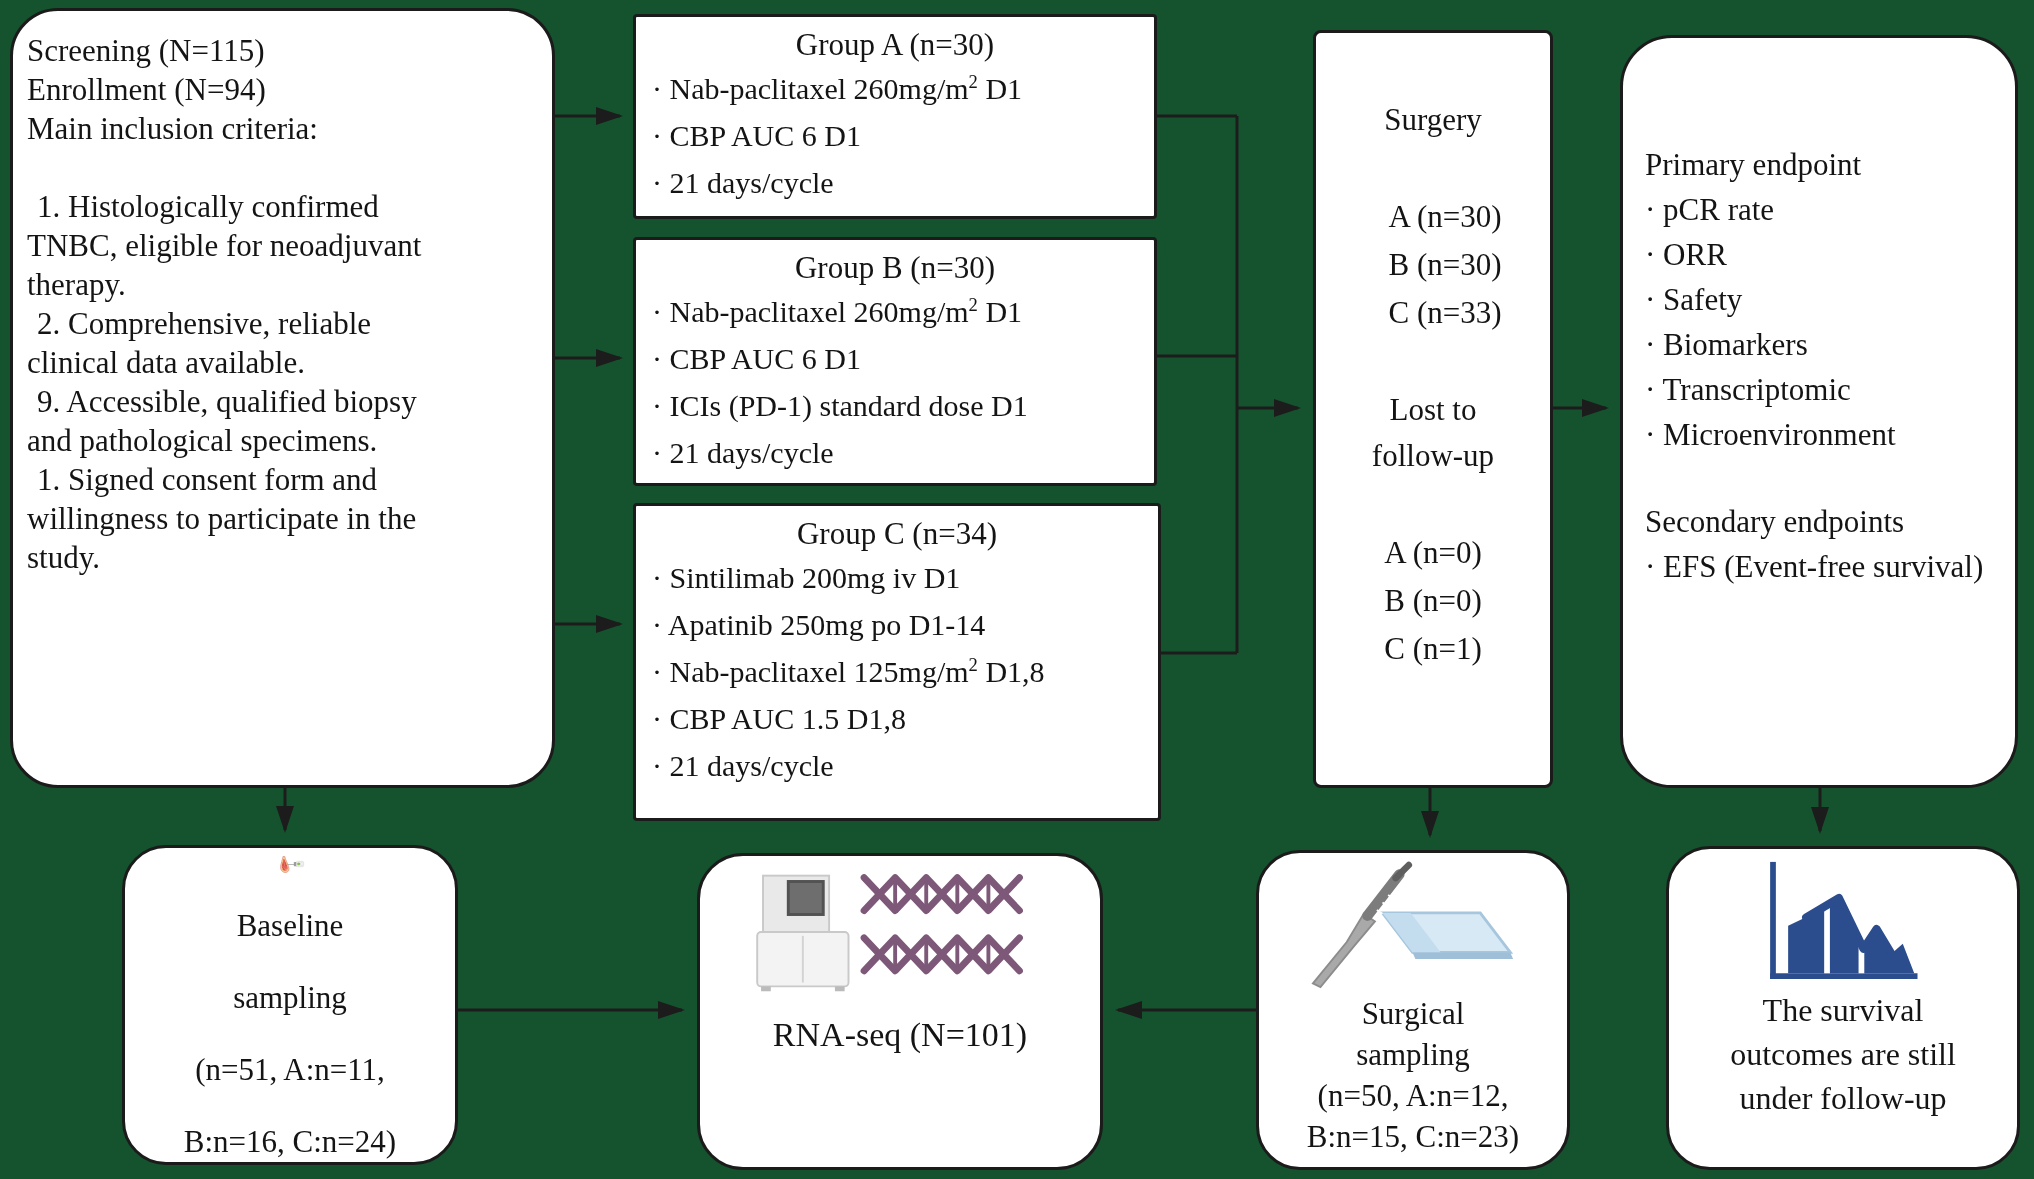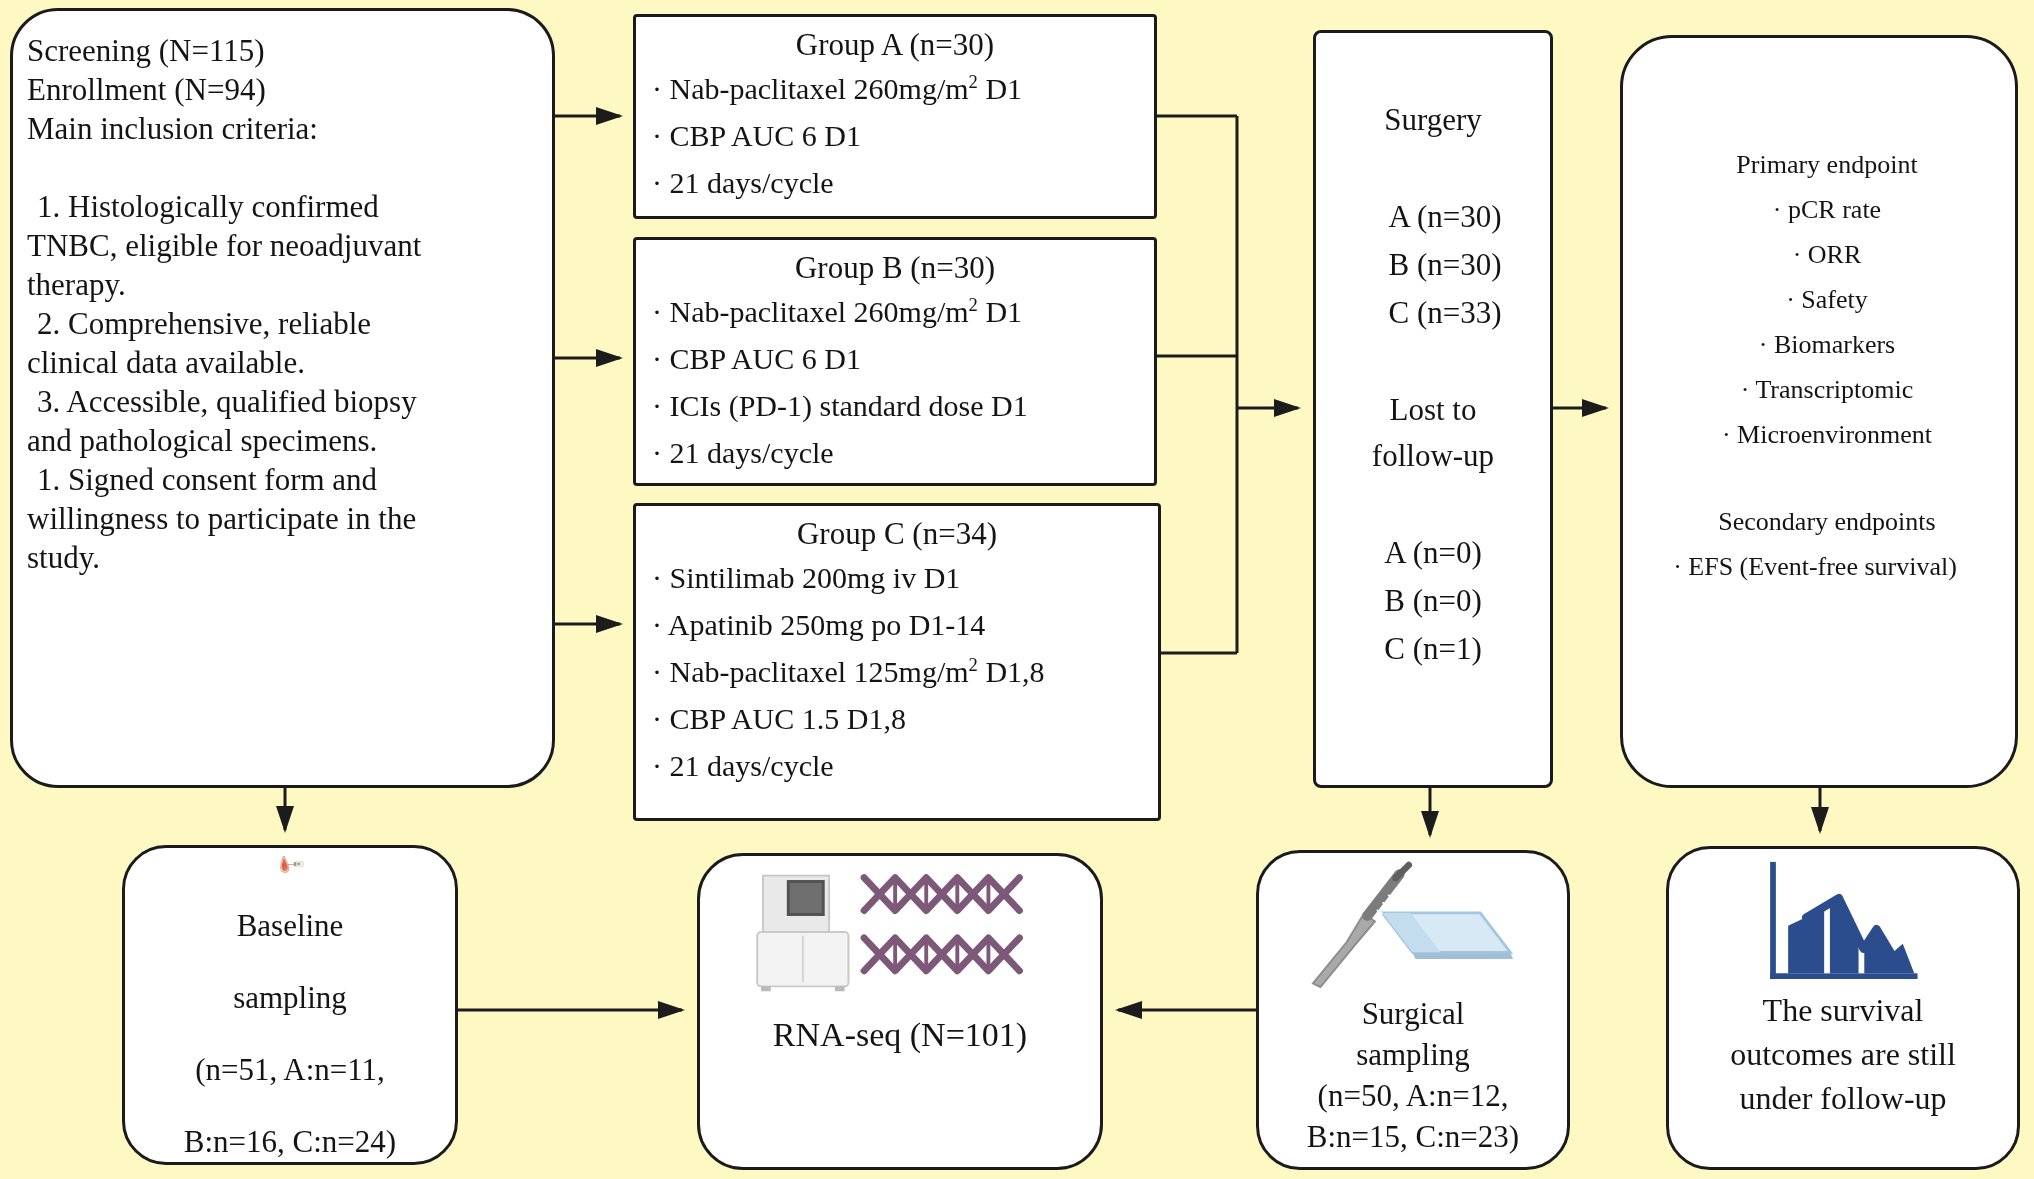--- a/index.html
+++ b/index.html
@@ -1,17 +1,17 @@
 <!DOCTYPE html>
 <html><head>
 <meta charset="utf-8">
 <style>
   html,body{margin:0;padding:0;background:#fff;}
   .canvas{
-    position:relative;width:2034px;height:1179px;background:#fef9c3;overflow:hidden;
+    position:relative;width:2034px;height:1179px;background:#14532d;overflow:hidden;
     font-family:"Liberation Serif","DejaVu Serif",serif;color:#141414;
   }
   .overlay{position:absolute;left:0;top:0;width:2034px;height:1179px;pointer-events:none;}
   .box{position:absolute;background:#fff;border:3px solid #1b1b1b;box-sizing:border-box;}
 
   
   .inclusion{left:10px;top:8px;width:545px;height:780px;border-radius:48px;
     padding:20px 8px 0 14px;font-size:31px;line-height:39px;}
   .ln{white-space:nowrap;}
   .ind{text-indent:10px;}
@@ -29,21 +29,21 @@
   
   .surgery{left:1313px;top:30px;width:240px;height:758px;border-radius:8px;
     text-align:center;font-size:31px;padding-top:64px;}
   .surgery .title{line-height:46px;}
   .surgery .counts{margin-top:50px;line-height:48px;margin-left:24px;}
   .surgery .lost{margin-top:50px;width:160px;margin-left:auto;margin-right:auto;line-height:46px;}
   .surgery .lost2{margin-top:50px;line-height:48px;}
 
   
   .endpoints{left:1620px;top:35px;width:398px;height:753px;border-radius:52px;
-    font-size:26px;line-height:45px;padding:104px 6px 0 22px;text-align:center;}
+    font-size:31px;line-height:45px;padding:104px 6px 0 22px;}
   .endpoints .gap42{height:42px;}
   .efs{margin-left:-16px;text-indent:16px;width:356px;white-space:normal;}
 
   
   .bottombox{display:flex;flex-direction:column;align-items:center;text-align:center;}
   .baseline{left:122px;top:845px;width:336px;height:320px;border-radius:44px;gap:31px;}
   .rnaseq{left:697px;top:853px;width:406px;height:317px;border-radius:46px;}
   .surgical{left:1256px;top:850px;width:314px;height:320px;border-radius:44px;}
   .survival{left:1666px;top:846px;width:354px;height:324px;border-radius:44px;}
   .bline{font-size:31px;line-height:41px;white-space:nowrap;}
@@ -83,21 +83,21 @@
   <div class="box inclusion">
     <div class="ln">Screening (N=115)</div>
     <div class="ln">Enrollment (N=94)</div>
     <div class="ln">Main inclusion criteria:</div>
     <div class="gap39"></div>
     <div class="ln ind">1. Histologically confirmed</div>
     <div class="ln">TNBC, eligible for neoadjuvant</div>
     <div class="ln">therapy.</div>
     <div class="ln ind">2. Comprehensive, reliable</div>
     <div class="ln">clinical data available.</div>
-    <div class="ln ind">3. Accessible, qualified biopsy</div>
+    <div class="ln ind">9. Accessible, qualified biopsy</div>
     <div class="ln">and pathological specimens.</div>
     <div class="ln ind">1. Signed consent form and</div>
     <div class="ln">willingness to participate in the</div>
     <div class="ln">study.</div>
   </div>
 
   <div class="box grp group-a">
     <div class="grp-title">Group A (n=30)</div>
     <div class="grp-item"><span>· Nab-paclitaxel 260mg/m</span><sup>2</sup><span> D1</span></div>
     <div class="grp-item"><span>· CBP AUC 6 D1</span><sup></sup><span></span></div>

